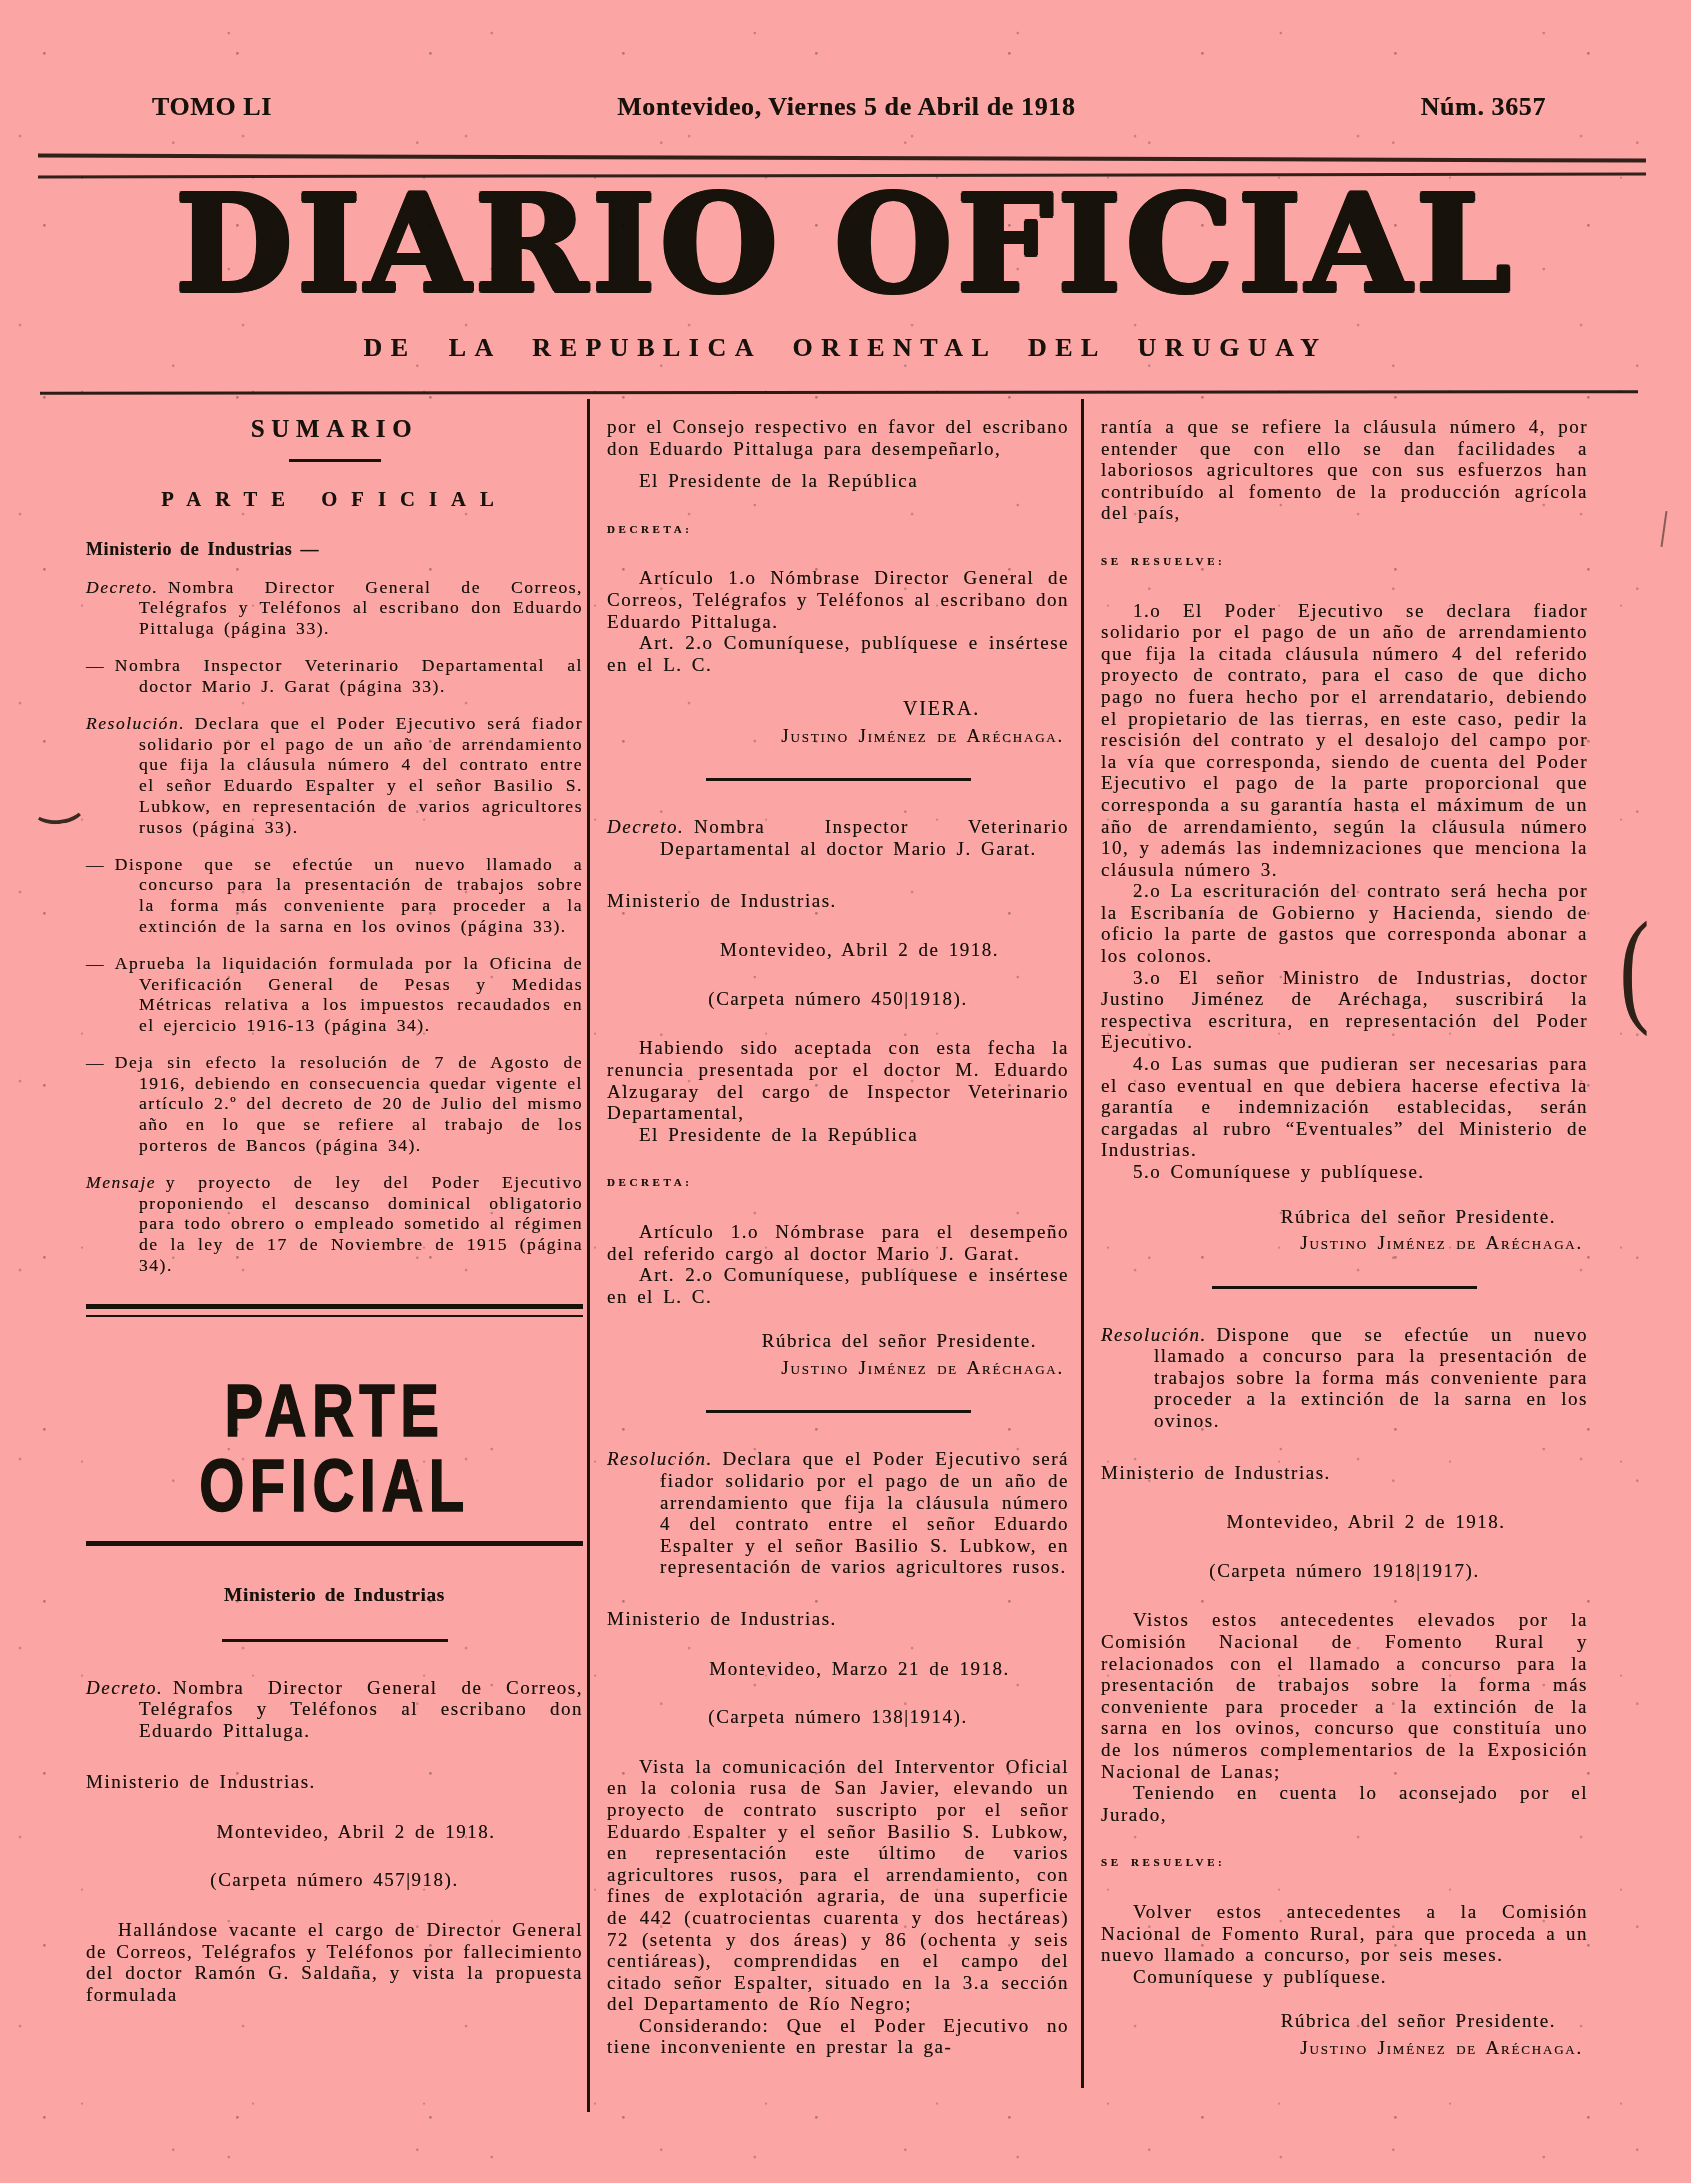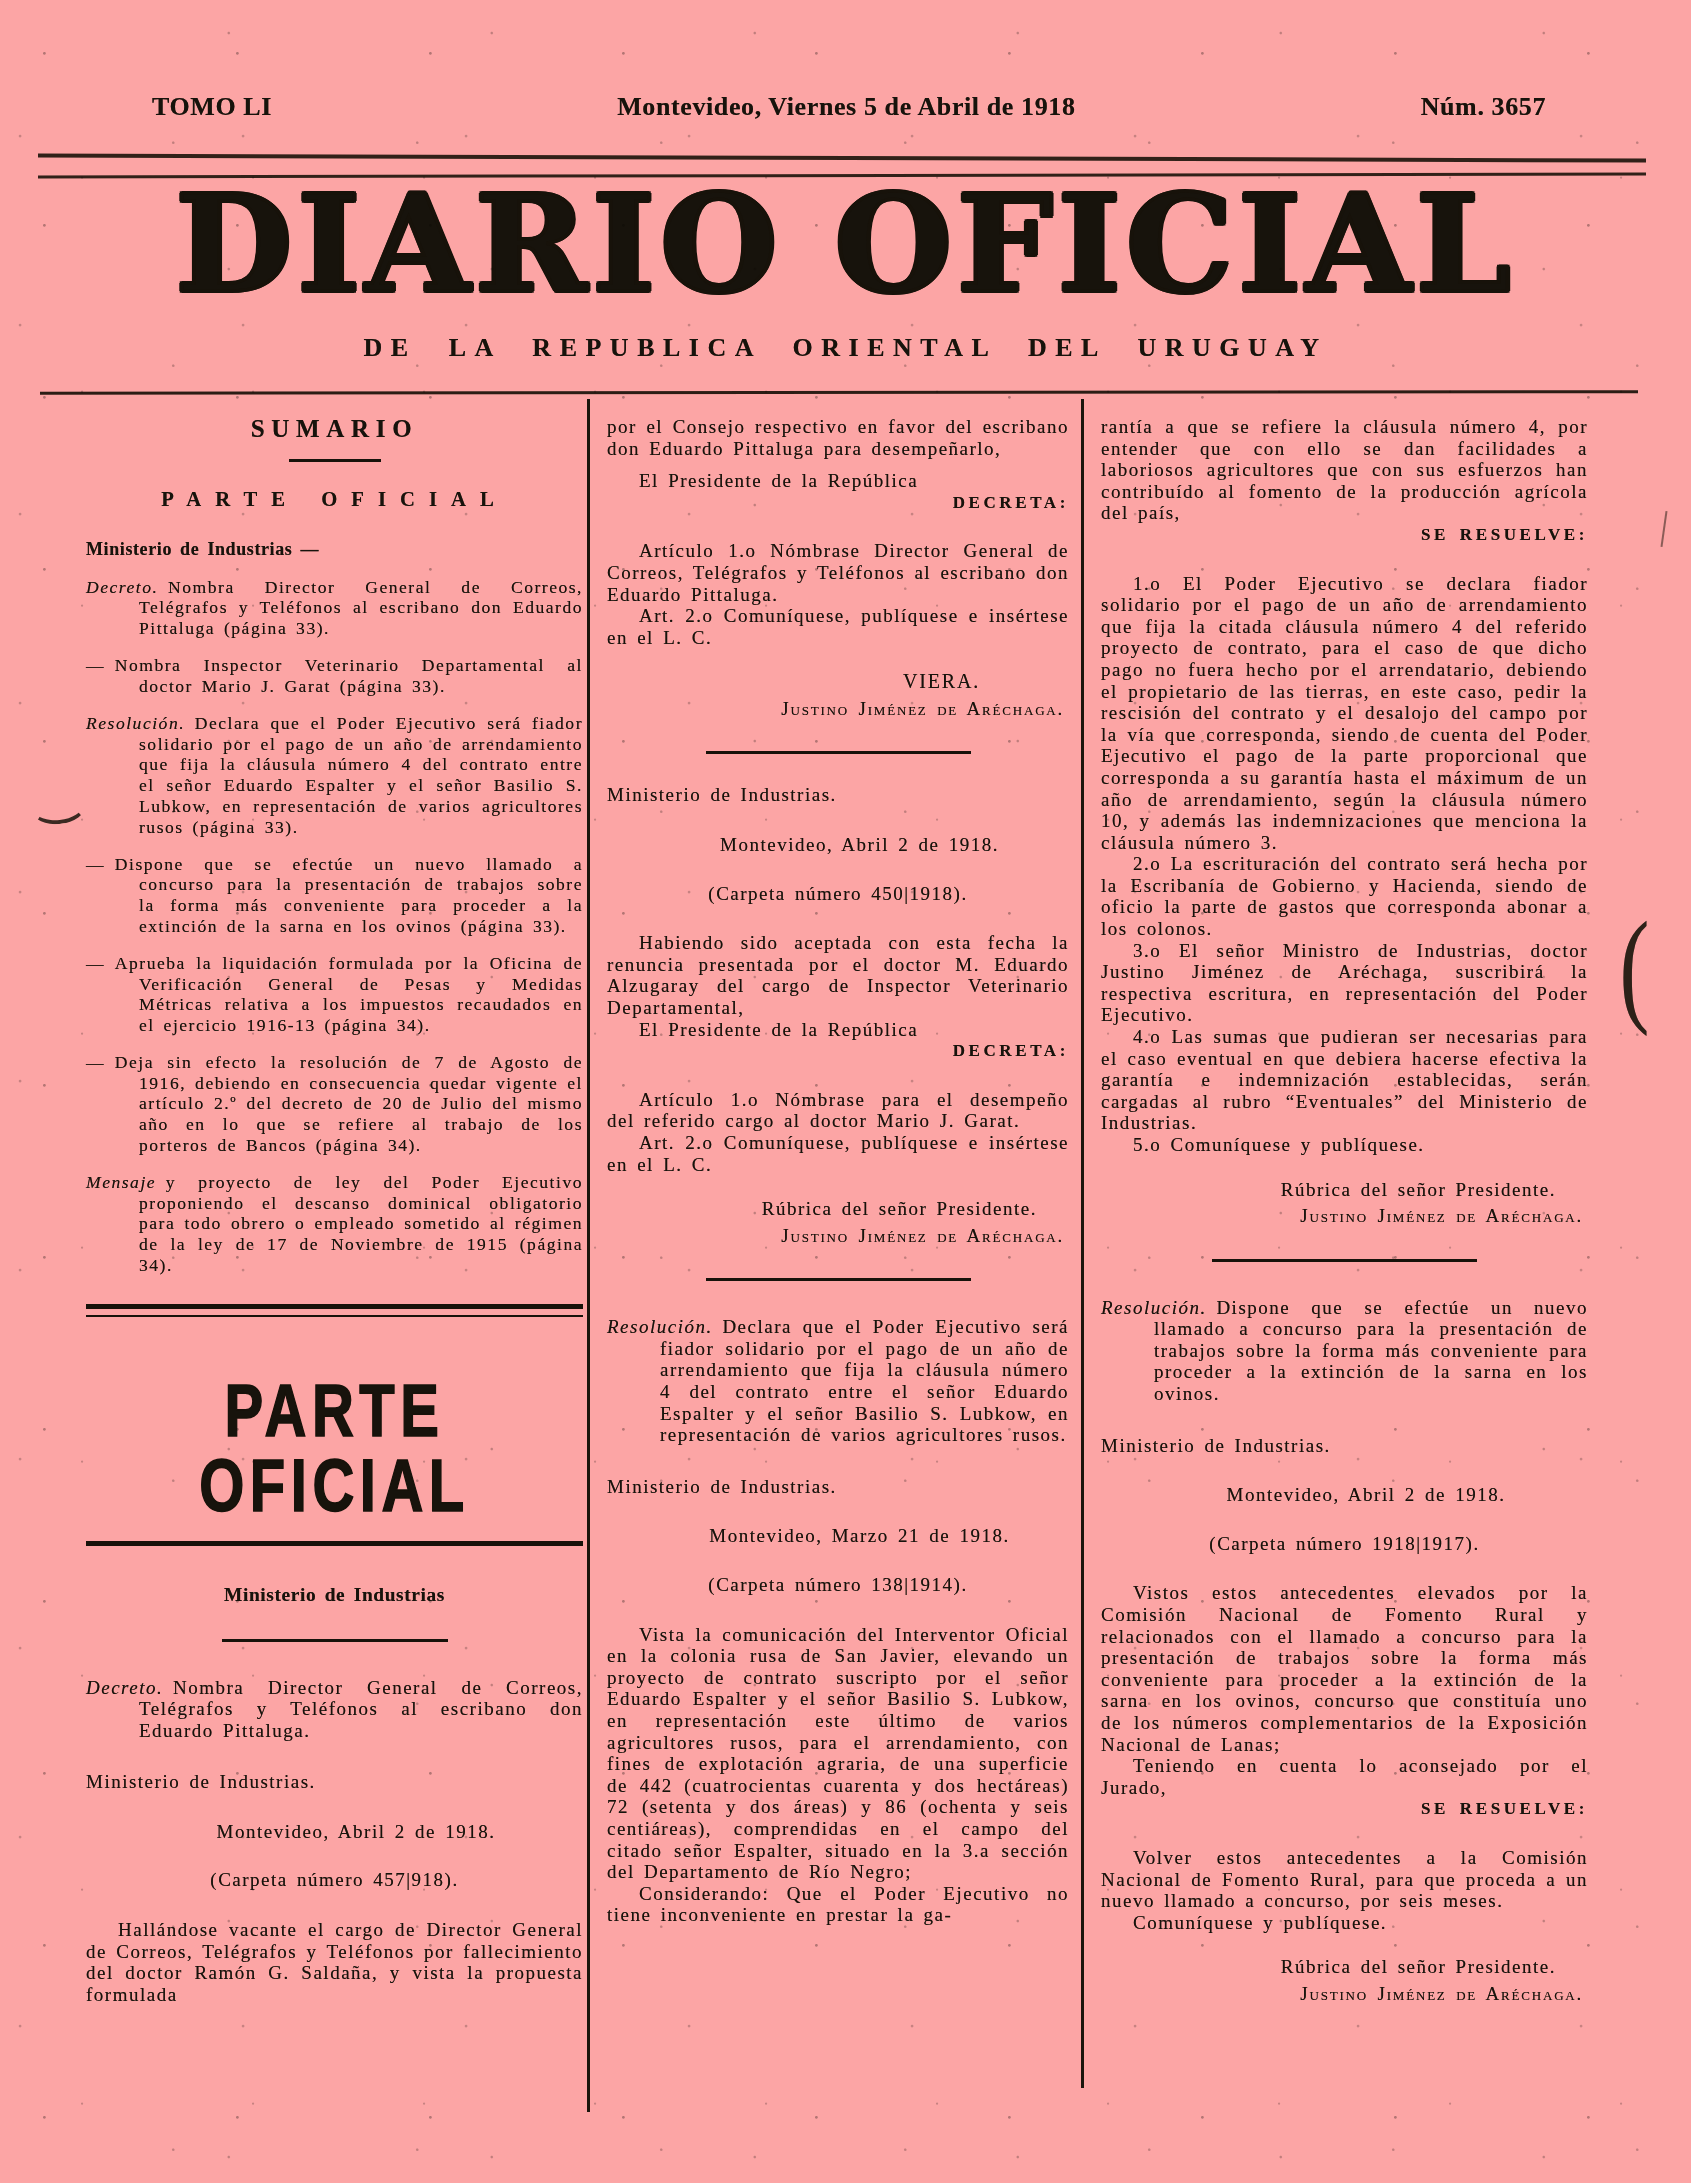--- a/index.html
+++ b/index.html
@@ -75,21 +75,21 @@
   .rule-thick{margin-top:35px;border-top:5.5px solid #17120a;}
   .min-center{text-align:center;font-weight:bold;font-size:19.4px;margin-top:38px;letter-spacing:0.6px;}
   .rule-short-c{width:226px;margin:33px auto 0;border-top:3.6px solid #17120a;}
   .hang{margin-top:35px;padding-left:53px;text-indent:-53px;}
   .hang .lead{margin-right:9.7px;}
   .minline{margin-top:30px;text-align:left;}
   .dateline{text-align:center;margin-top:28px;padding-left:43px;}
   .carpeta{text-align:center;margin-top:27px;}
   .bodypar{margin-top:28px;}
   
-  .decreta{text-align:right;font-weight:bold;font-size:17px;letter-spacing:3.6px;}
+  .decreta{text-align:left;font-weight:bold;font-size:11px;letter-spacing:3.6px;margin-top:27px;}
   .after-decreta{margin-top:27px;}
   .viera{text-align:center;padding-left:207px;margin-top:23px;font-size:20px;letter-spacing:1.8px;}
   .sig{text-align:right;font-variant:small-caps;letter-spacing:1.8px;margin-top:4.9px;padding-right:4.9px;font-size:19px;}
   .rubrica{text-align:right;padding-right:32px;margin-top:23px;}
   .rule-mid{width:265px;margin:32px auto 0;border-top:3.6px solid #17120a;}
   .gap-s{margin-top:11px;}
   
   .artifact-check{
     position:absolute;left:32px;top:793px;width:47px;height:24px;
     border:3.6px solid transparent;border-bottom:4.3px solid rgba(25,20,10,.85);
@@ -170,20 +170,23 @@
   <div class="col" id="col-mid">
     <p class="par flush">por el Consejo respectivo en favor del escribano don Eduardo Pittaluga para desempeñarlo,</p>
     <p class="par gap-s">El Presidente de la República</p>
     <p class="decreta">DECRETA:</p>
     <p class="par after-decreta">Artículo 1.o Nómbrase Director General de Correos, Telégrafos y Teléfonos al escribano don Eduardo Pittaluga.</p>
     <p class="par">Art. 2.o Comuníquese, publíquese e insértese en el L. C.</p>
     <p class="viera">VIERA.</p>
     <p class="sig">Justino Jiménez de Aréchaga.</p>
     <div class="rule-mid"></div>
 
+    <p class="hang">
+      <span class="lead i">Decreto.</span><span>Nombra Inspector Veterinario Departamental al doctor Mario J. Garat.</span>
+    </p>
     <p class="minline">Ministerio de Industrias.</p>
     <p class="dateline">Montevideo, Abril 2 de 1918.</p>
     <p class="carpeta">(Carpeta número 450|1918).</p>
     <p class="par bodypar">Habiendo sido aceptada con esta fecha la renuncia presentada por el doctor M. Eduardo Alzugaray del cargo de Inspector Veterinario Departamental,</p>
     <p class="par">El Presidente de la República</p>
     <p class="decreta">DECRETA:</p>
     <p class="par after-decreta">Artículo 1.o Nómbrase para el desempeño del referido cargo al doctor Mario J. Garat.</p>
     <p class="par">Art. 2.o Comuníquese, publíquese e insértese en el L. C.</p>
     <p class="rubrica">Rúbrica del señor Presidente.</p>
     <p class="sig">Justino Jiménez de Aréchaga.</p>

